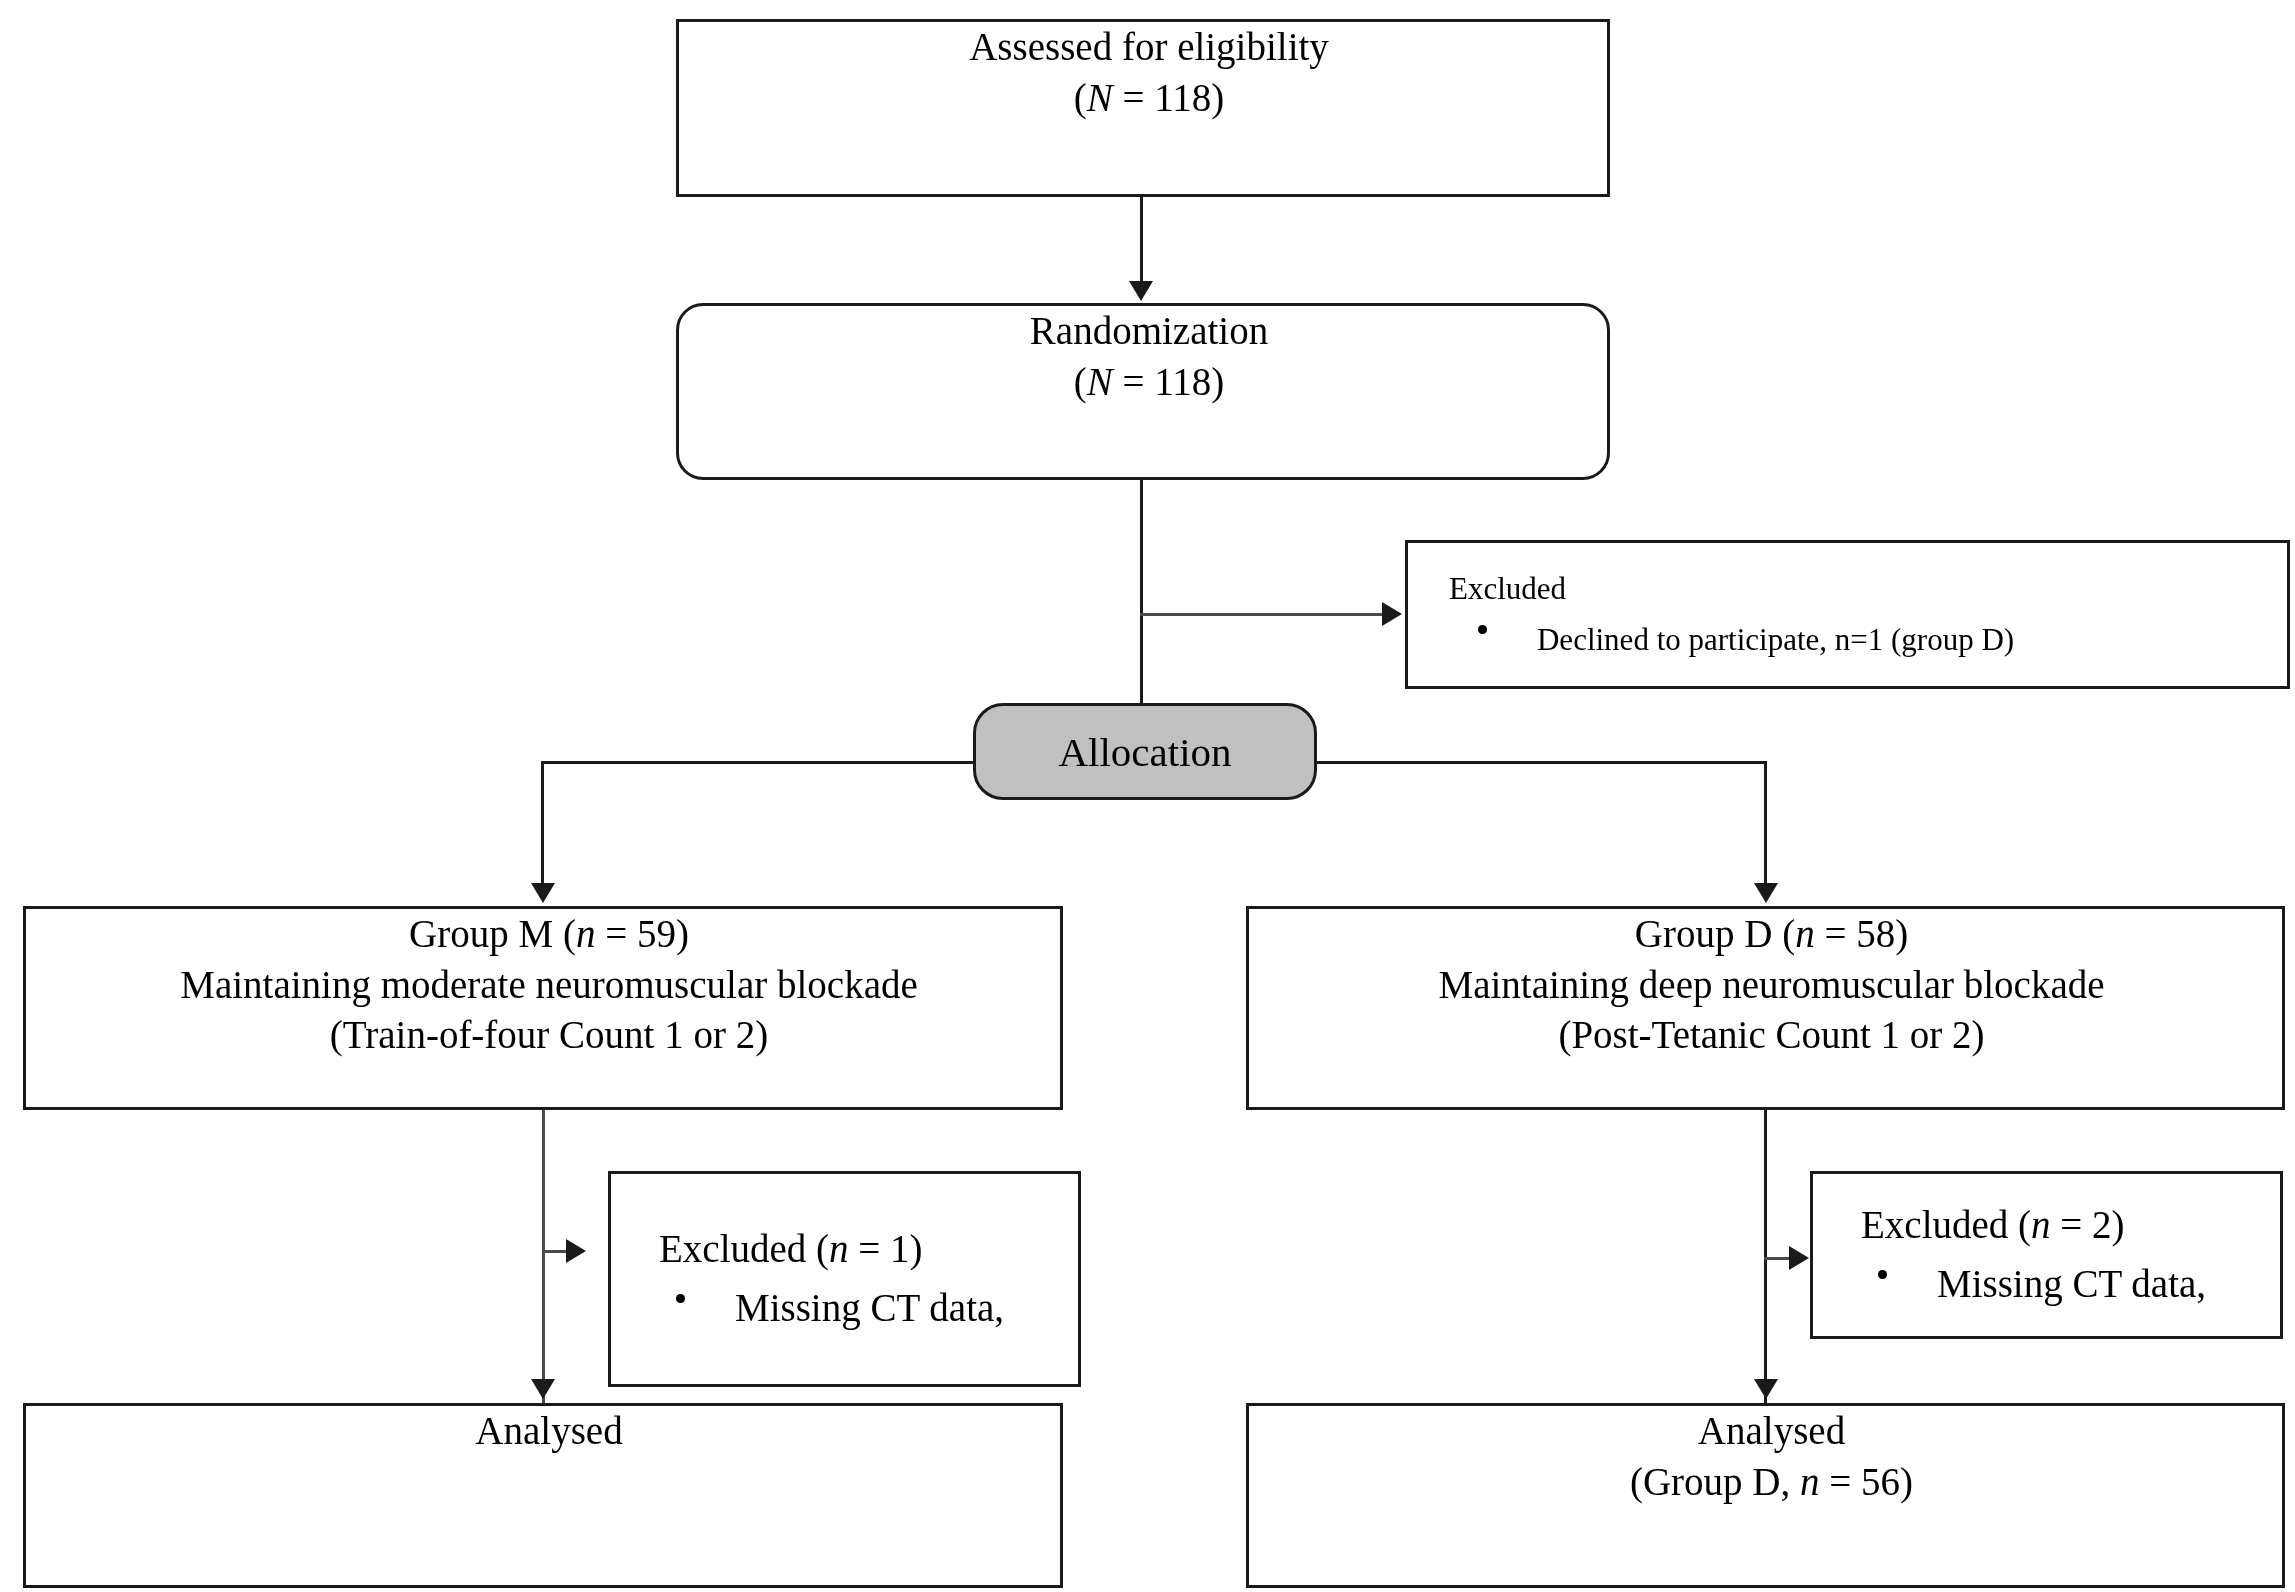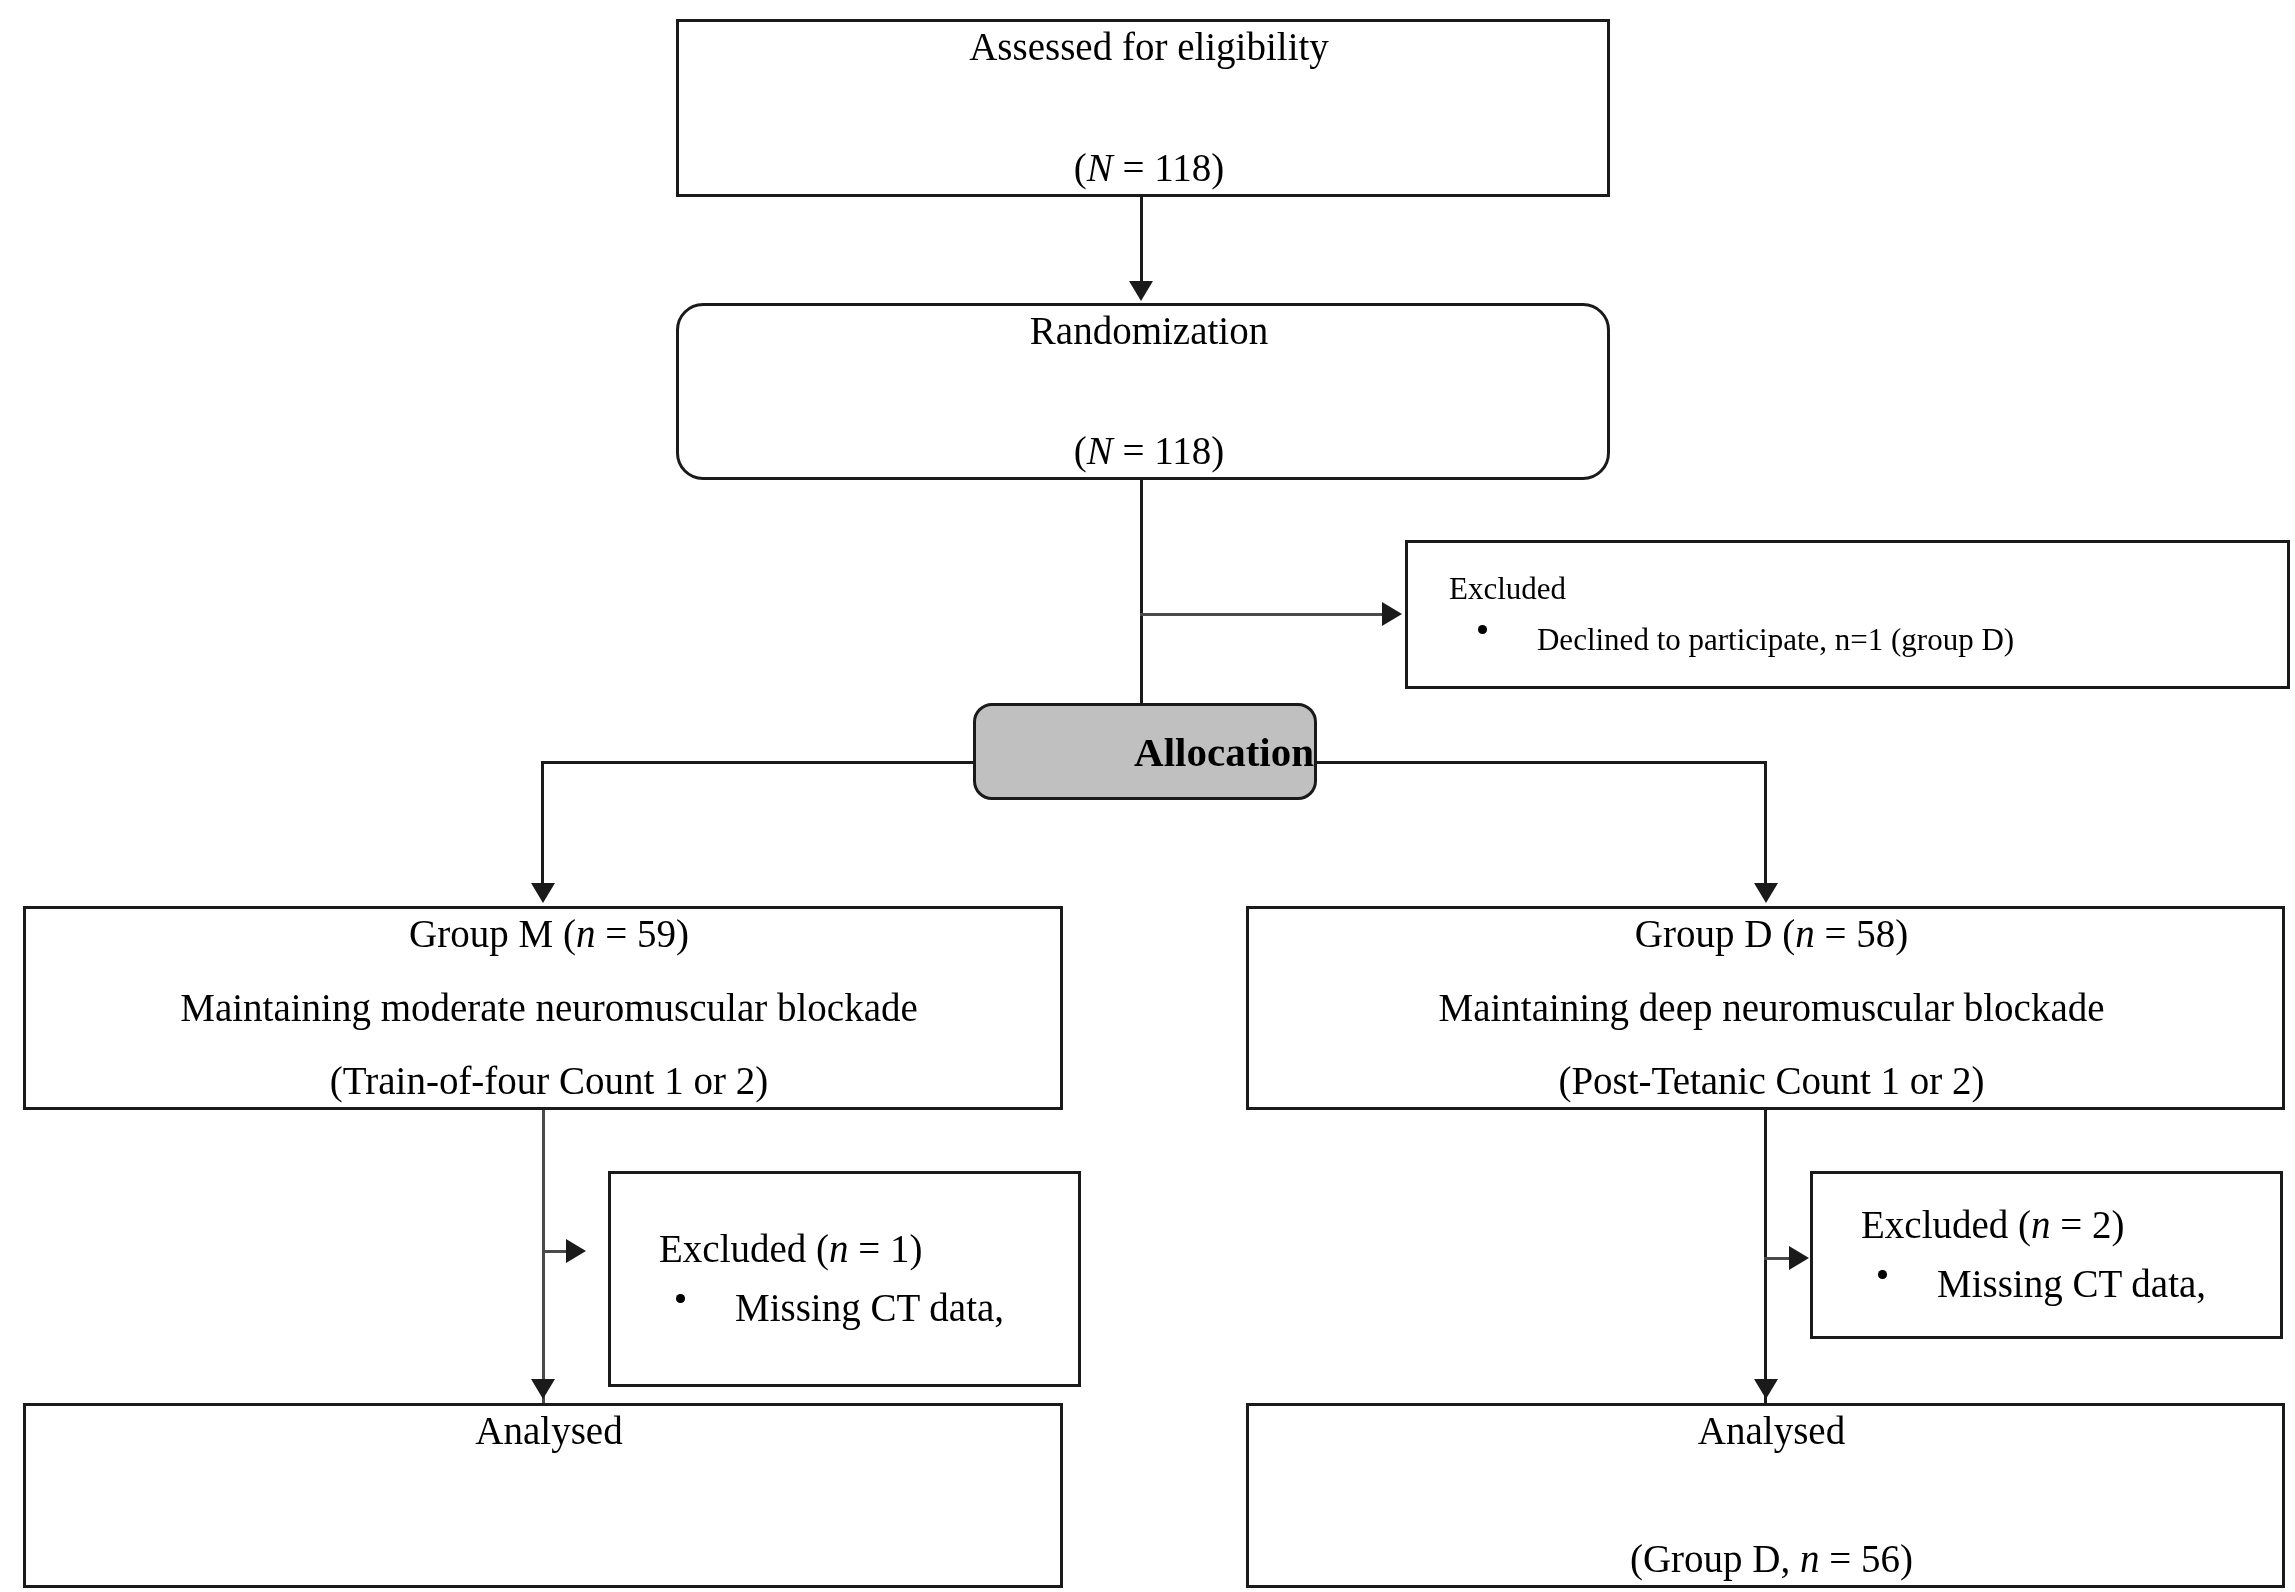--- a/index.html
+++ b/index.html
@@ -18,21 +18,21 @@
 
   
   .box {
     position: absolute;
     box-sizing: border-box;
     background: #ffffff;
     border: 3.4px solid #1a1a1a;
     display: flex;
     flex-direction: column;
     align-items: center;
-    justify-content: space-between;
+    justify-content: flex-start;
     text-align: center;
     color: #000000;
     font-size: 39px;
     line-height: 1.30;
     padding-left: 12px;
   }
   .box.left-align {
     align-items: flex-start;
     text-align: left;
   }
@@ -57,28 +57,27 @@
     position: relative;
     top: -10.3px;
   }
 
   
   .pill {
     position: absolute;
     box-sizing: border-box;
     background: #c0c0c0;
     border: 3.4px solid #1a1a1a;
-    border-radius: 19px;
+    border-radius: 30px;
     display: flex;
     align-items: center;
-    justify-content: flex-end;
+    justify-content: center;
     font-size: 41px;
     color: #000;
     z-index: 4;
-    font-weight: bold;
   }
 
   
   .v-line, .h-line {
     position: absolute;
     background: #1a1a1a;
   }
   .v-line { width: 2.6px; }
   .h-line { height: 2.6px; }
   .thin { background: #4a4a4a; }

